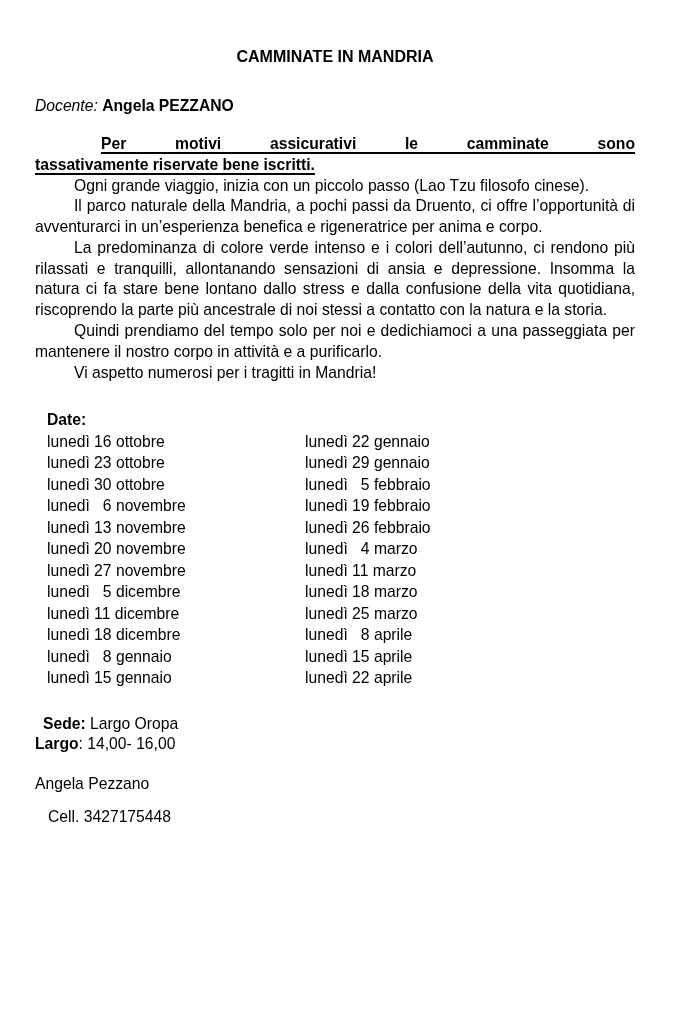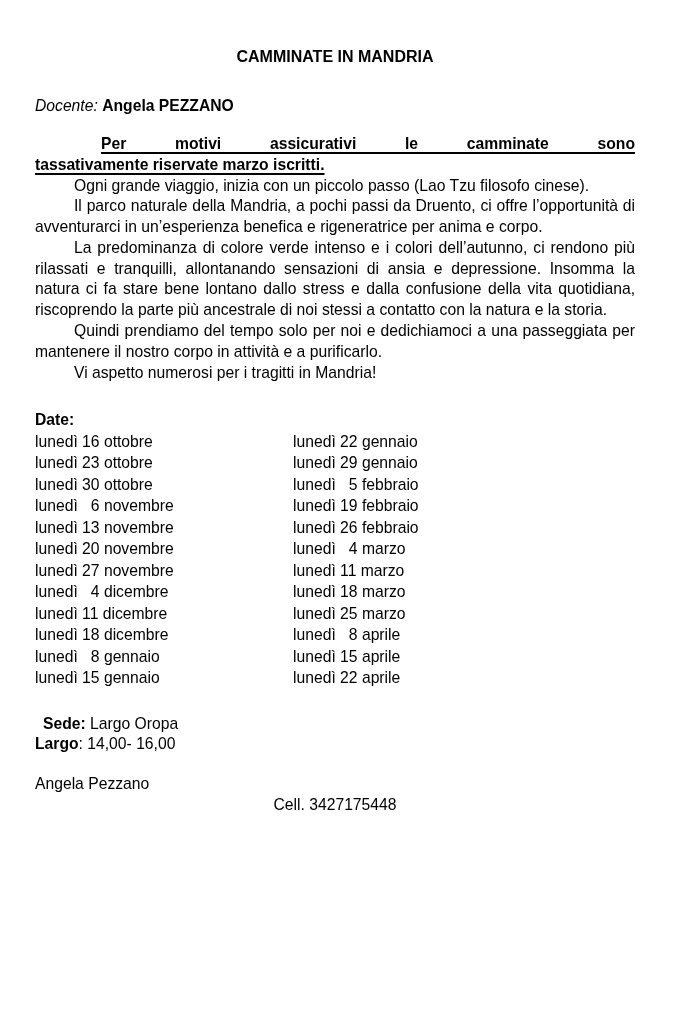--- a/index.html
+++ b/index.html
@@ -58,21 +58,21 @@
   }
   .p1 { margin-top: 42px; }
   .p2 { margin-top: 10px; }
   .p3 { margin-top: 9px; }
   .p4 { margin-top: 13px; }
   .p5 {
     margin-top: 10px;
     text-align: left;
     text-indent: 45px;
   }
-  .dates-section { margin-top: 27px; }
+  .dates-section { margin-top: 27px; margin-left: 12px; }
   .dates-label {
     font-weight: bold;
     line-height: 20.5px;
   }
   .date-row {
     display: flex;
     line-height: 21.5px;
   }
   .date-left {
     width: 258px;
@@ -87,40 +87,39 @@
   .orario-line {
     margin: 0;
     line-height: 20.5px;
   }
   .bold-label { font-weight: bold; }
   .sig-name {
     margin: 19px 0 0 0;
     line-height: 20.5px;
   }
   .sig-phone {
-    margin: 1px;
+    margin: 13px;
     line-height: 20.5px;
-    text-align: center;
   }
 </style>
 </head>
 <body>
 
 <div class="page">
 
   <h1 class="doc-title">CAMMINATE IN MANDRIA</h1>
 
   <p class="docente-line">
     <span class="docente-label">Docente:</span>
     <span class="docente-name">Angela PEZZANO</span>
   </p>
 
   <div class="notice">
     <div class="notice-line1"><span class="u">Per motivi assicurativi le camminate sono</span></div>
-    <div class="notice-line2"><span class="u">tassativamente riservate marzo iscritti.</span></div>
+    <div class="notice-line2"><span class="u">tassativamente riservate bene iscritti.</span></div>
   </div>
 
   <p class="body-para p1">Ogni grande viaggio, inizia con un piccolo passo (Lao Tzu filosofo cinese).</p>
   <p class="body-para p2">Il parco naturale della Mandria, a pochi passi da Druento, ci offre l’opportunità di avventurarci in un’esperienza benefica e rigeneratrice per anima e corpo.</p>
   <p class="body-para p3">La predominanza di colore verde intenso e i colori dell’autunno, ci rendono più rilassati e tranquilli, allontanando sensazioni di ansia e depressione. Insomma la natura ci fa stare bene lontano dallo stress e dalla confusione della vita quotidiana, riscoprendo la parte più ancestrale di noi stessi a contatto con la natura e la storia.</p>
   <p class="body-para p4">Quindi prendiamo del tempo solo per noi e dedichiamoci a una passeggiata per mantenere il nostro corpo in attività e a purificarlo.</p>
   <p class="body-para p5">Vi aspetto numerosi per i tragitti in Mandria!</p>
 
   <div class="dates-section">
     <div class="dates-label">Date:</div>
@@ -146,21 +145,21 @@
     </div>
     <div class="date-row">
       <span class="date-left">lunedì 20 novembre</span>
       <span class="date-right">lunedì   4 marzo</span>
     </div>
     <div class="date-row">
       <span class="date-left">lunedì 27 novembre</span>
       <span class="date-right">lunedì 11 marzo</span>
     </div>
     <div class="date-row">
-      <span class="date-left">lunedì   4 dicembre</span>
+      <span class="date-left">lunedì   5 dicembre</span>
       <span class="date-right">lunedì 18 marzo</span>
     </div>
     <div class="date-row">
       <span class="date-left">lunedì 11 dicembre</span>
       <span class="date-right">lunedì 25 marzo</span>
     </div>
     <div class="date-row">
       <span class="date-left">lunedì 18 dicembre</span>
       <span class="date-right">lunedì   8 aprile</span>
     </div>

